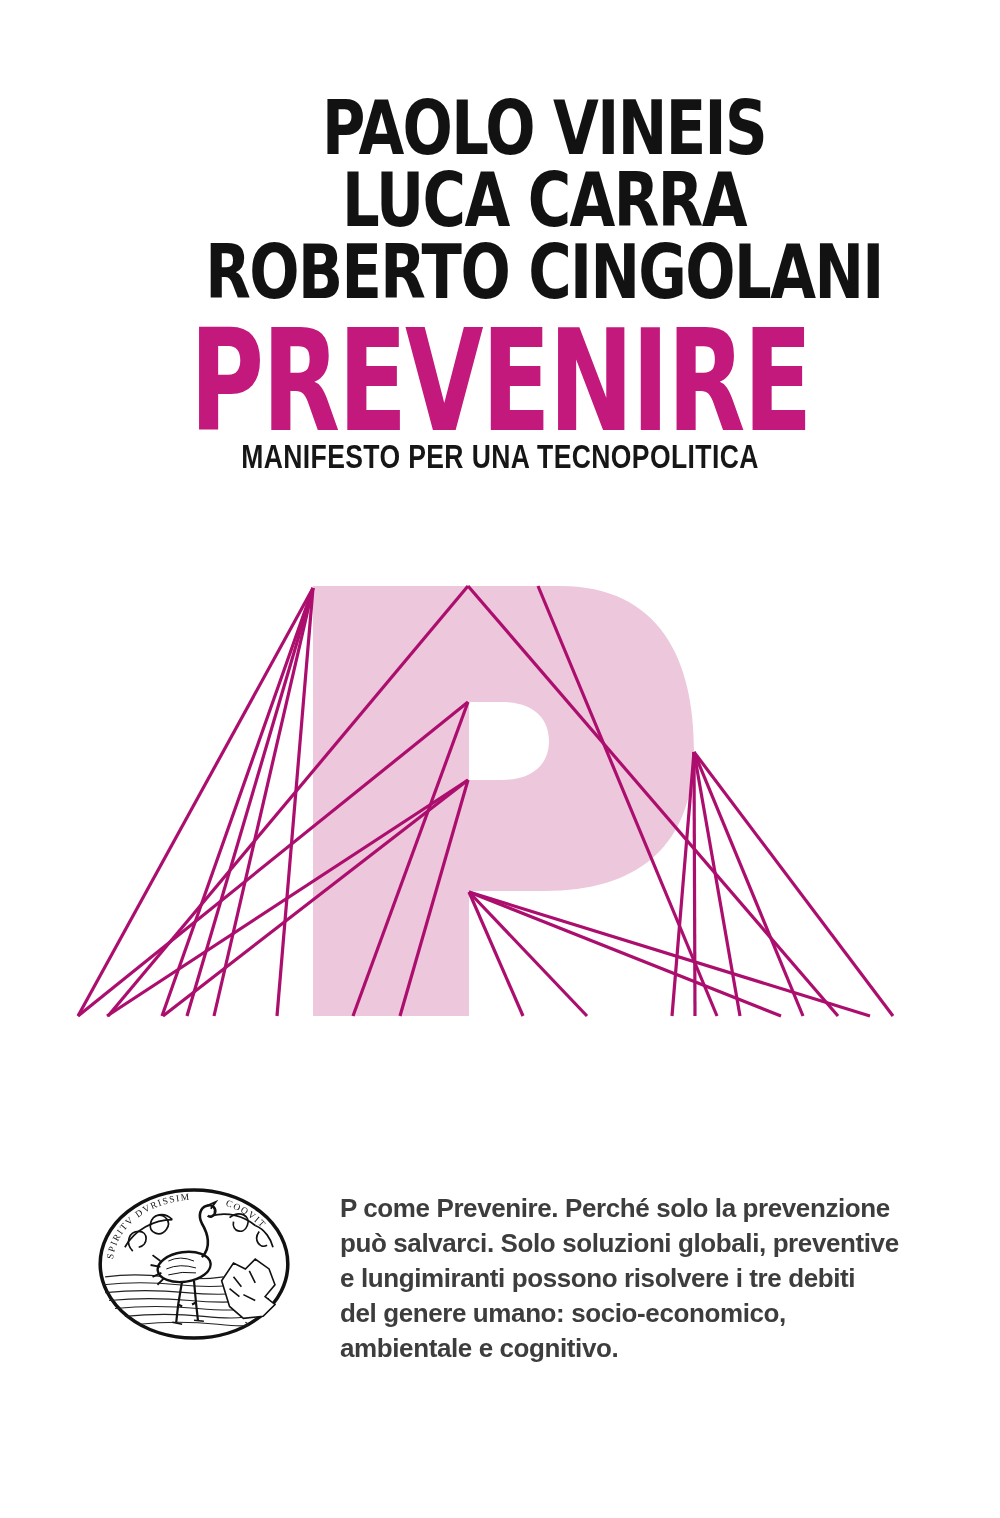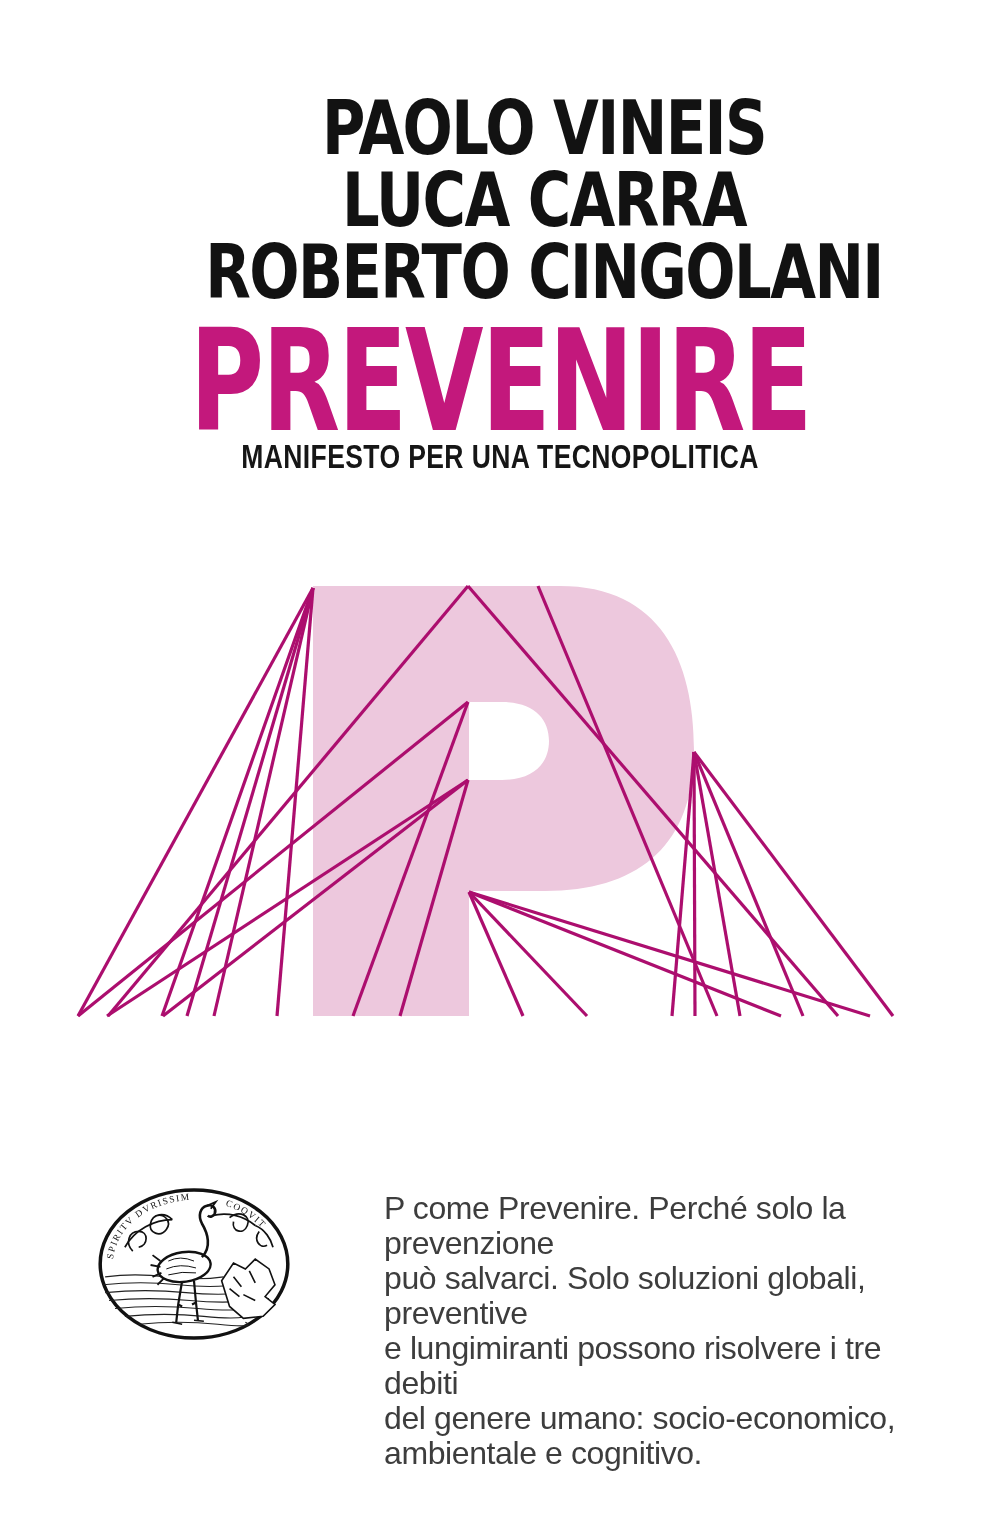--- a/index.html
+++ b/index.html
@@ -32,23 +32,23 @@
     color:#161616;letter-spacing:0.5px;transform:scaleX(0.78);transform-origin:50% 50%;
     white-space:nowrap;
   }
   .art{position:absolute;left:0;top:540px;width:1000px;height:500px;}
   .art .glyph{fill:var(--pink);}
   .art .strings line{stroke:var(--line);stroke-width:3.2;stroke-linecap:butt;}
   .logo{position:absolute;left:95px;top:1186px;width:198px;height:158px;}
   .logo *{vector-effect:non-scaling-stroke;}
   .blurb{
     position:absolute;left:340px;top:1191px;width:560px;
-    font-family:"Liberation Sans",sans-serif;font-weight:normal;
-    font-size:32px;line-height:35px;letter-spacing:-0.4px;
-    color:var(--blurb);white-space:pre-line;margin-left:44px;
+    font-family:"Liberation Sans",sans-serif;font-weight:bold;
+    font-size:26px;line-height:35px;letter-spacing:-0.4px;
+    color:var(--blurb);white-space:pre-line;
   }
 </style>
 </head>
 <body>
 
 <div class="page">
 
   <div class="authors">
     <span class="line">PAOLO VINEIS</span>
     <span class="line">LUCA CARRA</span>

